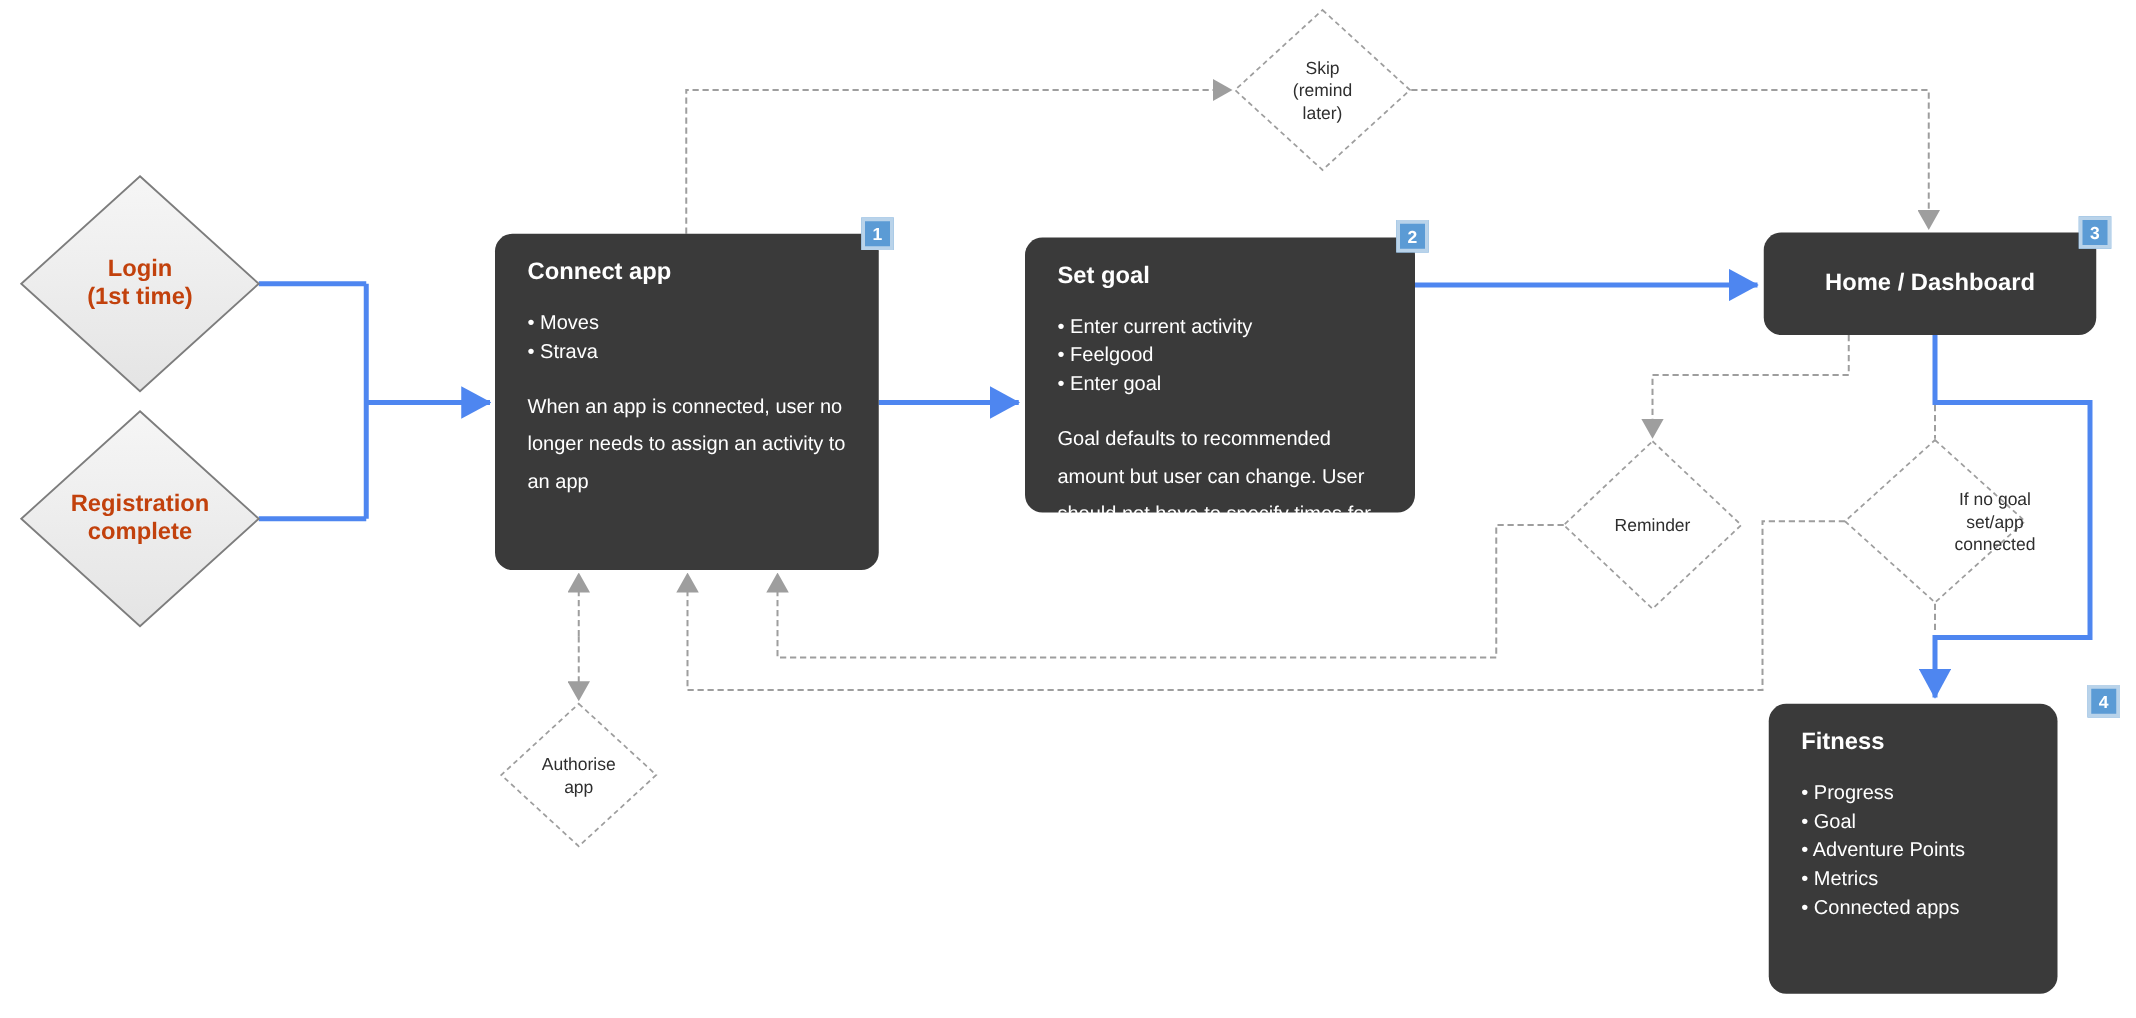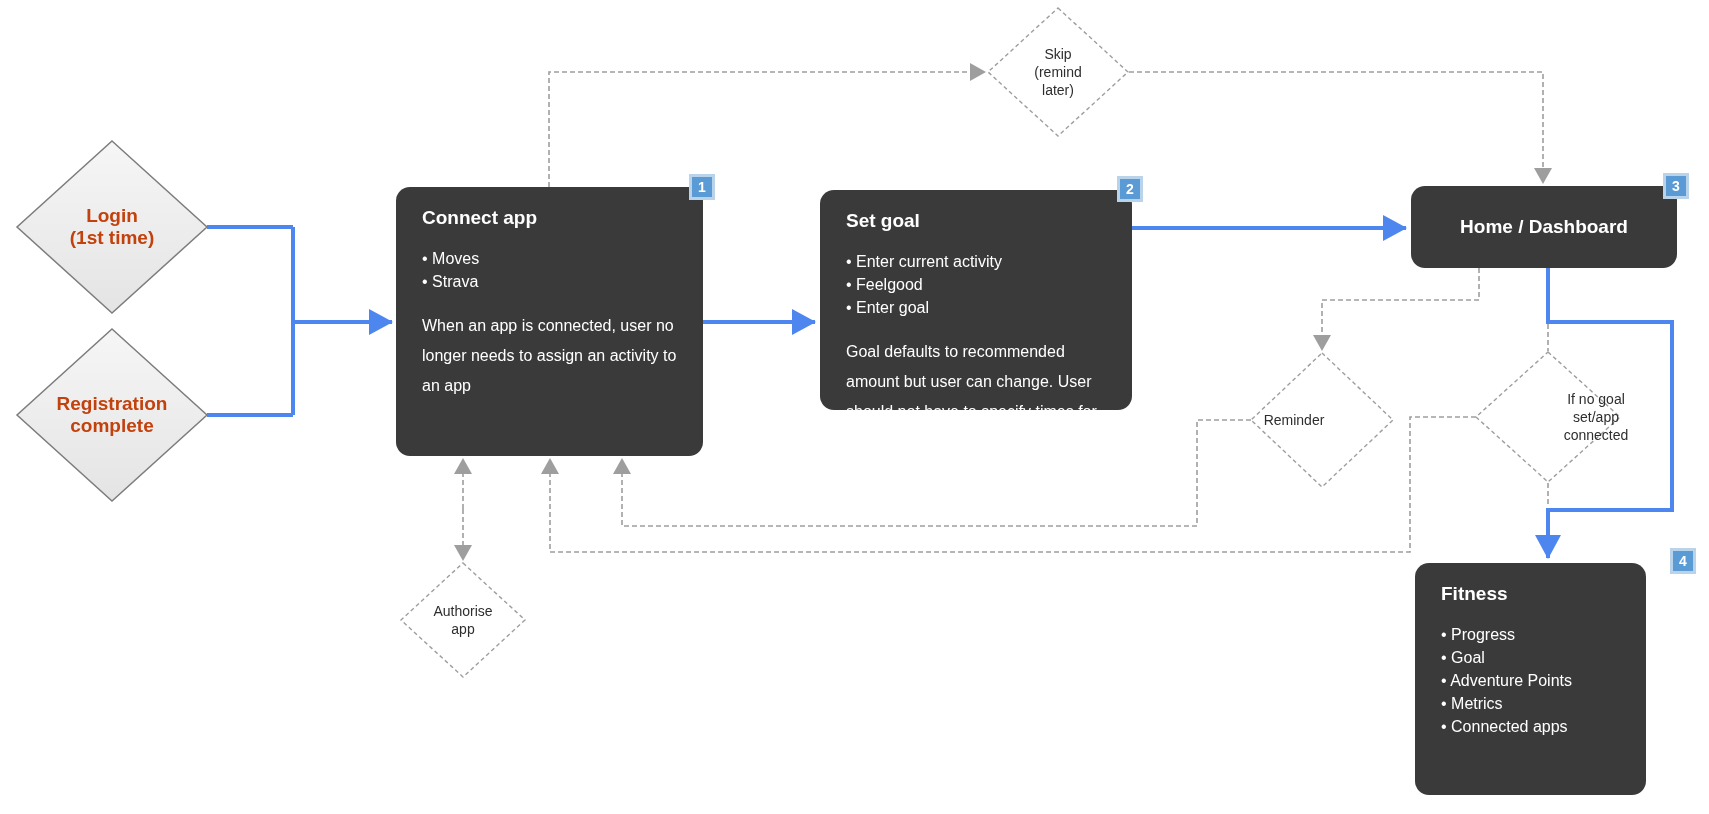--- a/index.html
+++ b/index.html
@@ -78,21 +78,21 @@
     </g>
   </svg>
 
   <div class="diamond-label big" style="left:112px;top:227px;">Login
 (1st time)</div>
   <div class="diamond-label big" style="left:112px;top:415px;">Registration
 complete</div>
   <div class="diamond-label" style="left:1058px;top:72px;">Skip
 (remind
 later)</div>
-  <div class="diamond-label" style="left:1294px;top:420px;">Reminder</div>
+  <div class="diamond-label" style="left:1322px;top:420px;">Reminder</div>
   <div class="diamond-label" style="left:1560px;top:417px;margin-left:36px;">If no goal
 set/app
 connected</div>
   <div class="diamond-label" style="left:463px;top:620px;">Authorise
 app</div>
 
   <div class="box" style="left:396px;top:187px;width:307px;height:269px;">
     <div class="box-title">Connect app</div>
     <div class="bullets">
         <div class="bullet-item">• Moves</div>

